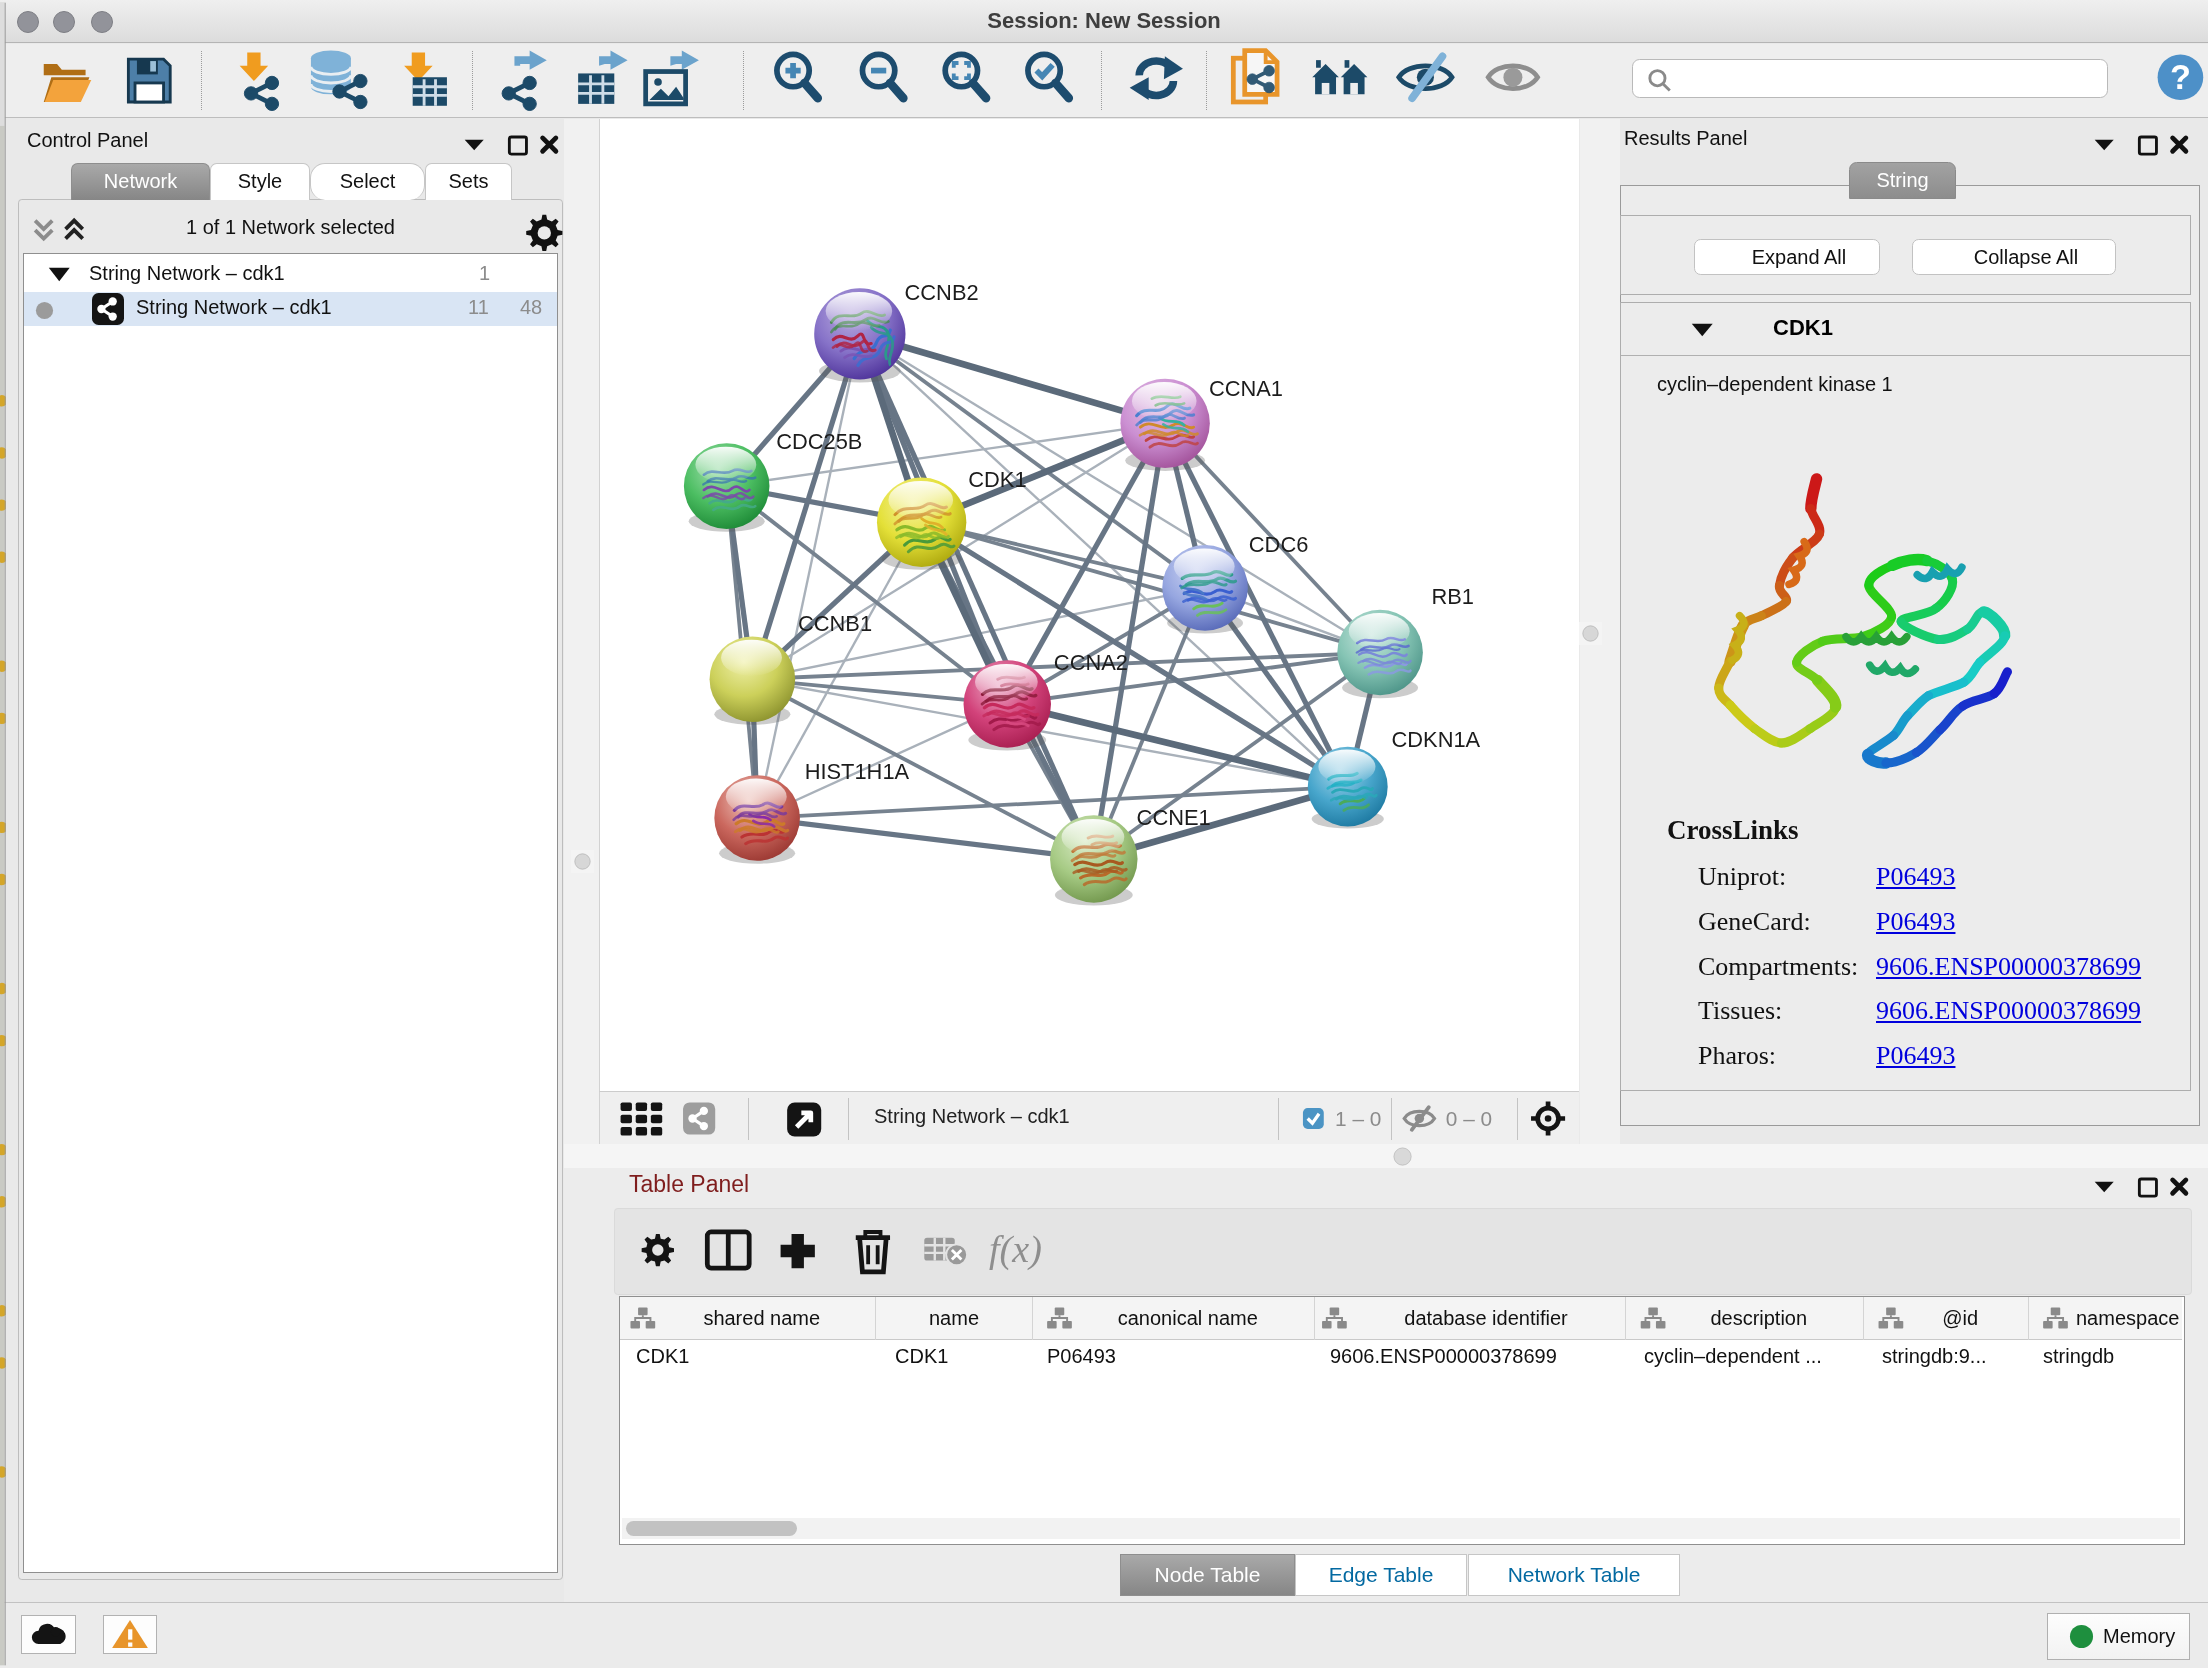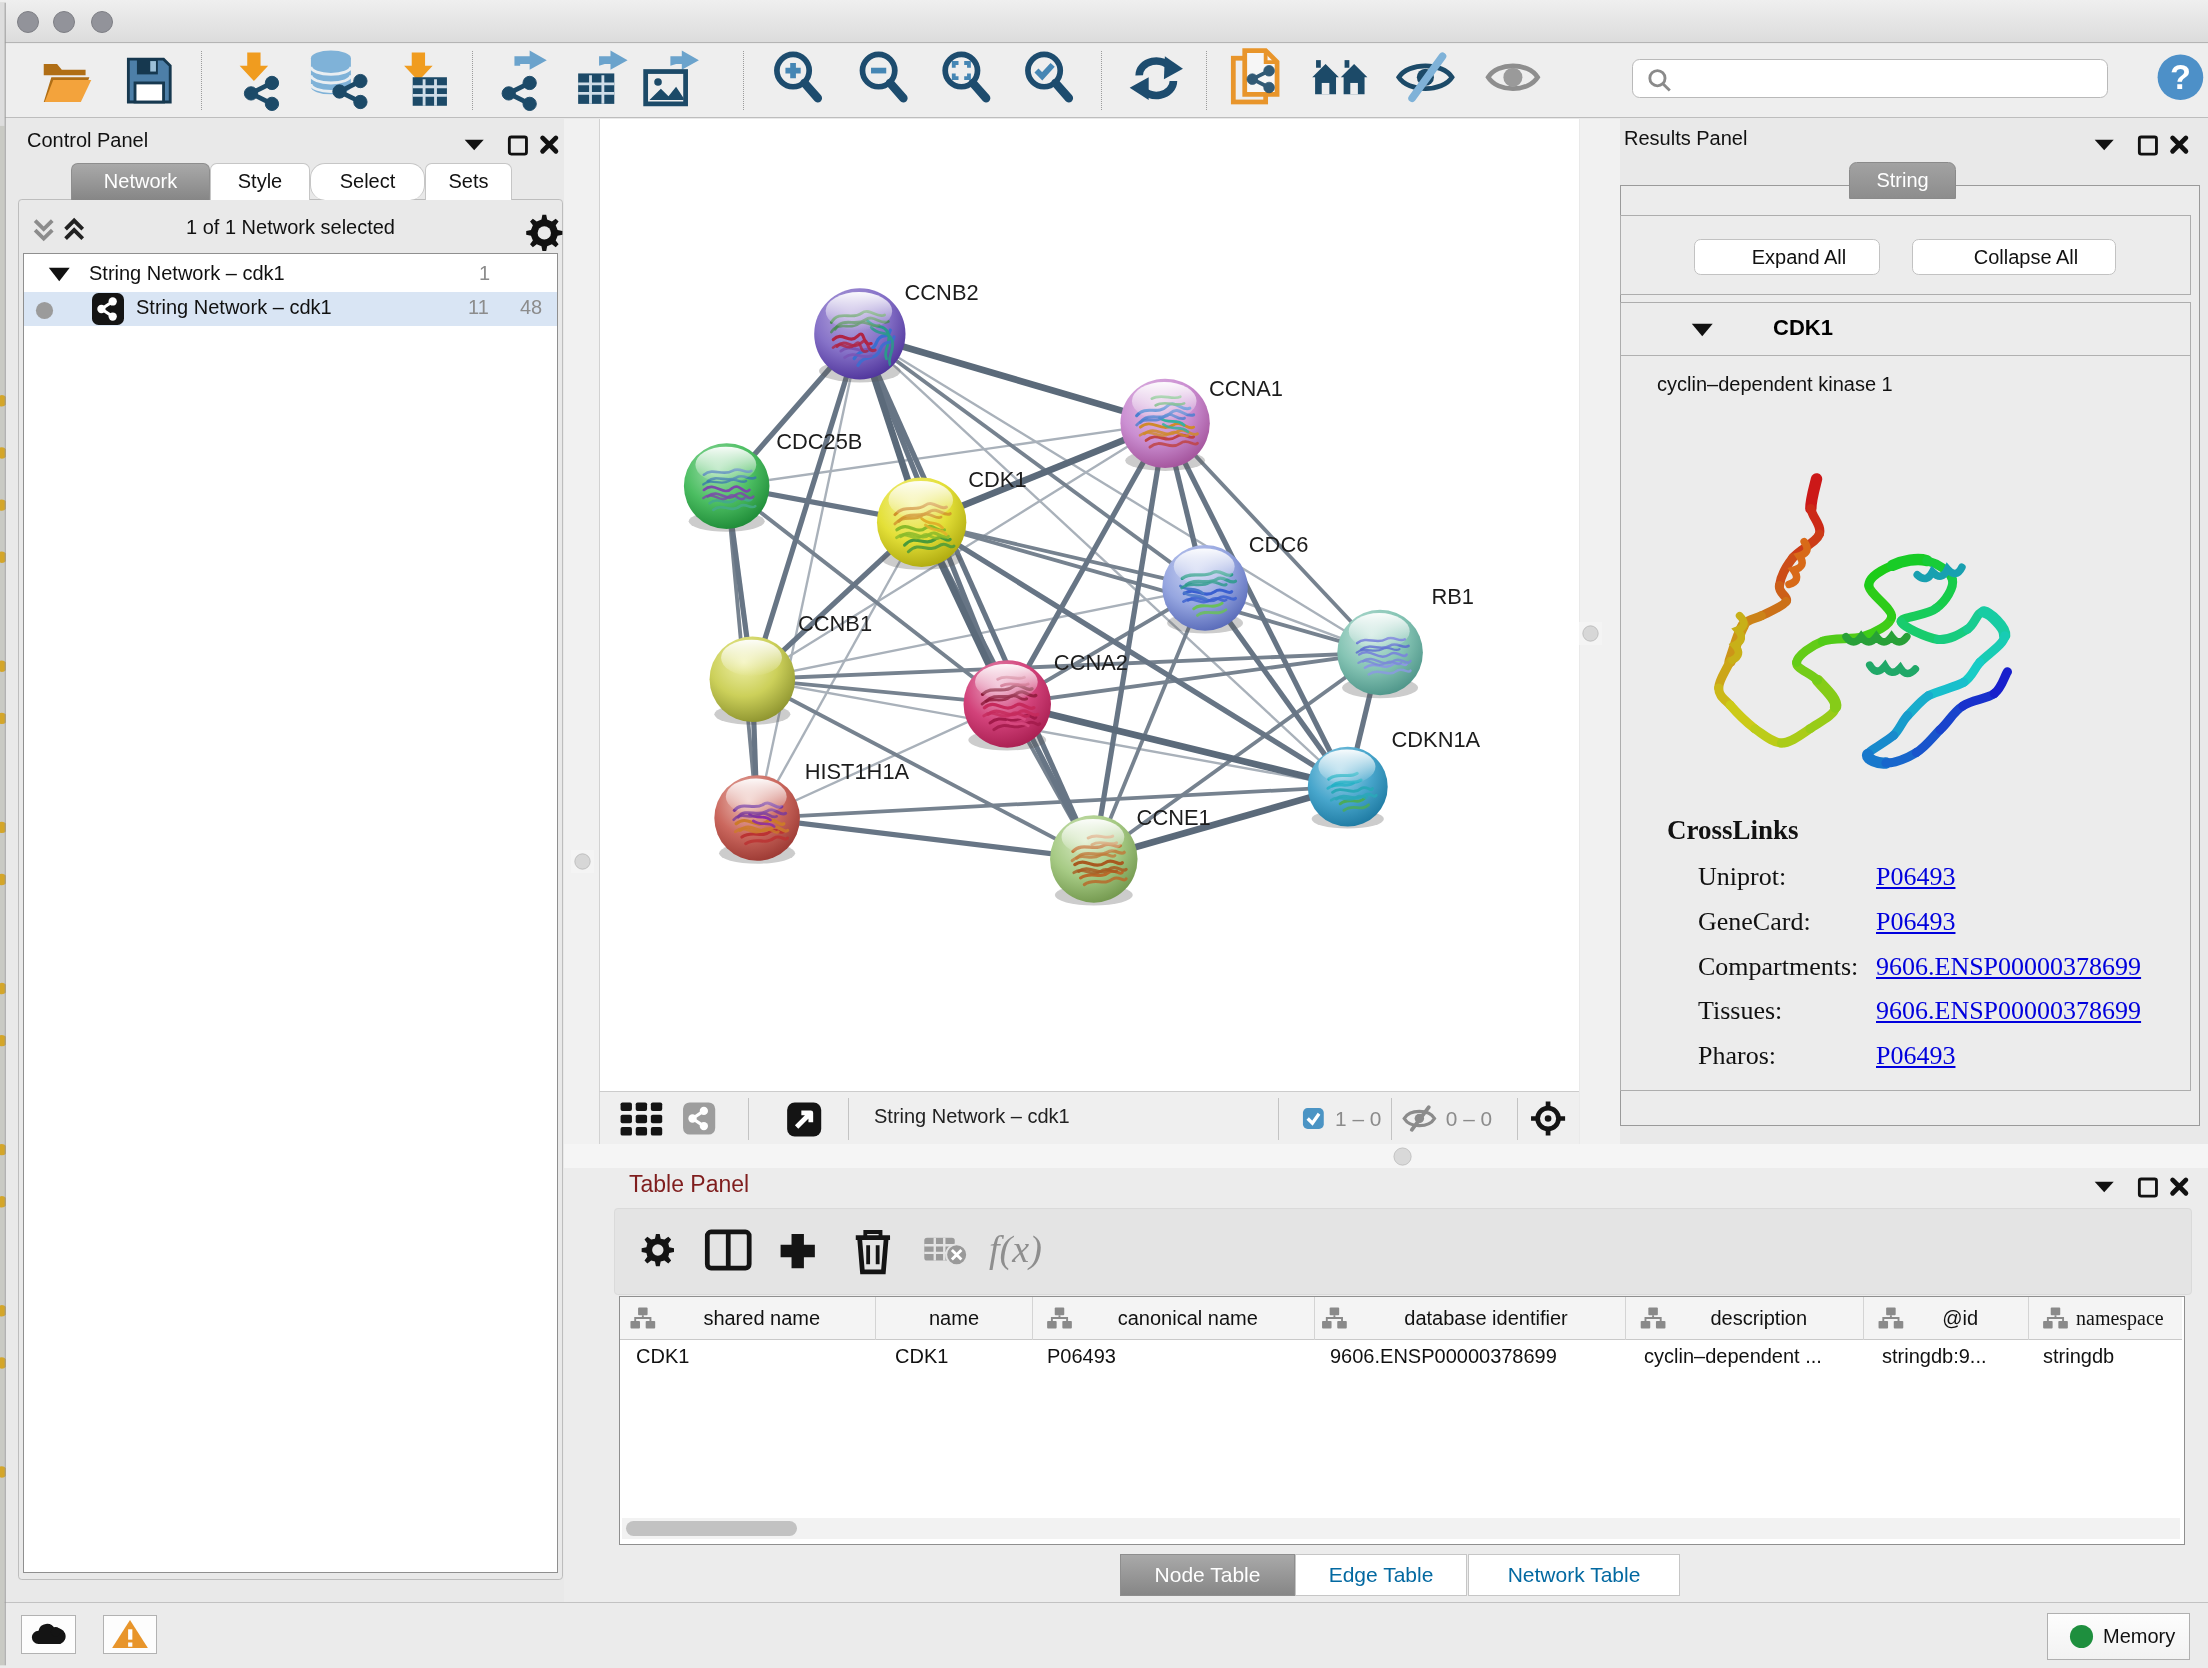--- a/index.html
+++ b/index.html
@@ -102,20 +102,21 @@
     <circle cx="2" cy="1380" r="6"></circle>
       <circle cx="2" cy="1435" r="6"></circle>
       <circle cx="2" cy="1550" r="6"></circle>
   </g>
   <rect x="5" y="0" width="1" height="1754" fill="#9a9a9a"></rect>
 </svg>
 <div id="titlebar">
   <div class="light" style="left:17px;"></div>
   <div class="light" style="left:53px;"></div>
   <div class="light" style="left:91px;"></div>
+  <div id="title">Session: New Session</div>
 </div>
 <div id="toolbar">
 <div id="searchbox"></div>
 <svg width="2208" height="86" viewBox="0 0 2322 90" style="position:absolute;left:0;top:-4.8px;">
 <defs>
 <g id="shareglyph">
   <circle cx="22" cy="4" r="7"></circle>
           <circle cx="0" cy="15" r="7"></circle>
           <circle cx="22" cy="26" r="7"></circle>
   <path d="M0 15 L22 4 M0 15 L22 26" stroke-width="5" fill="none"></path>
@@ -825,21 +826,21 @@
   </svg>
 </div>
 <div id="tbl">
   <div id="tbl-head">
     <div class="th" style="left:0; width:256px;"><span style="margin-left:28.5px;">shared name</span></div>
     <div class="th" style="left:256px; width:157px;">name</div>
     <div class="th" style="left:413px; width:282px;"><span style="margin-left:28.5px;">canonical name</span></div>
     <div class="th" style="left:695px; width:311px;"><span style="margin-left:32px;">database identifier</span></div>
     <div class="th" style="left:1006px; width:238px;"><span style="margin-left:28.5px;">description</span></div>
     <div class="th" style="left:1244px; width:165px;"><span style="margin-left:28.5px;">@id</span></div>
-    <div class="th" style="left:1410px; width:152px; border-right:none; text-align:left;"><span style="margin-left:46px;font-family:Liberation Serif, serif;">namespace</span></div>
+    <div class="th" style="left:1410px; width:152px; border-right:none; text-align:left;"><span style="margin-left:46px;">namespace</span></div>
     <svg width="1562" height="43" viewBox="0 0 1642 45" style="position:absolute;left:0;top:0;">
       <g fill="#8a8a8a">
         <g transform="translate(11,11)">
             <rect x="8" y="0" width="10" height="8" rx="1"></rect>
             <rect x="0" y="14" width="10" height="8" rx="1"></rect>
             <rect x="16" y="14" width="10" height="8" rx="1"></rect>
             <path d="M13 8 L13 11 M5 14 L5 11 L21 11 L21 14" stroke="#8a8a8a" stroke-width="2" fill="none"></path>
           </g>
         <g transform="translate(449,11)">
             <rect x="8" y="0" width="10" height="8" rx="1"></rect>

